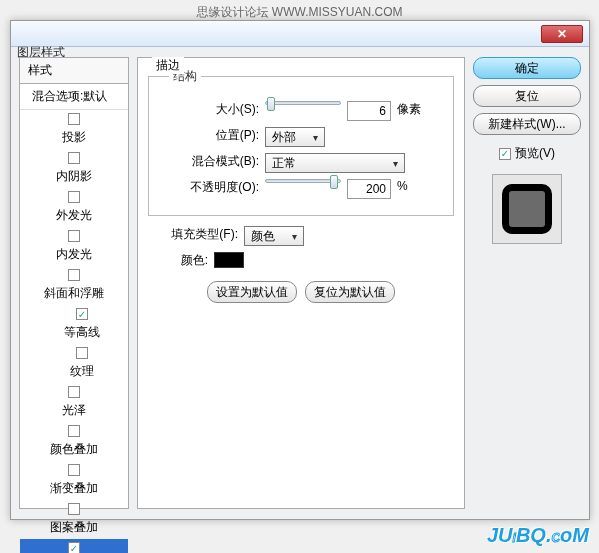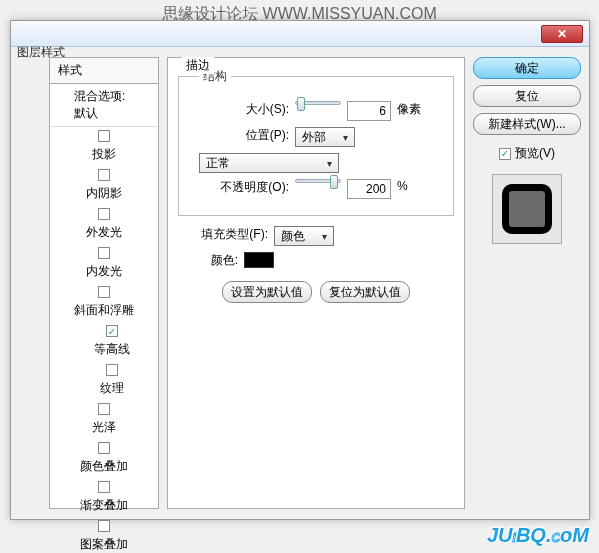--- a/index.html
+++ b/index.html
@@ -1,28 +1,28 @@
 <!DOCTYPE html>
 <html><head>
   <meta charset="utf-8">
   <style>
     * { box-sizing: border-box; font-family: "Microsoft YaHei", SimSun, sans-serif; font-size: 12px; }
     body { margin: 0; background: #f0f0f0; width: 599px; height: 553px; position: relative; }
-    .topbar { text-align: center; color: #666; padding: 4px 0; font-size: 16px; }
+    .topbar { text-align: center; color: #666; padding: 4px 0; font-size: 12px; }
     .watermark { position: absolute; right: 10px; bottom: 6px; font-family: Arial; font-weight: bold; font-style: italic; color: #1ea0e0; font-size: 20px; text-shadow: 1px 1px 0 #fff, -1px -1px 0 #fff; z-index: 100; }
     .watermark .c { color: #fff; -webkit-text-stroke: 1px #1ea0e0; }
     .dialog { position: absolute; left: 10px; top: 20px; width: 580px; height: 500px; border: 1px solid #999; background: #eef0f2; box-shadow: 0 0 8px rgba(0,0,0,0.25); }
     .titlebar { height: 26px; background: linear-gradient(#f8fbff,#dbe9f9); border-bottom: 1px solid #b0c0d8; display: flex; align-items: center; padding: 0 6px; }
     .titlebar-title { color: #2a2a2a; margin-top: 37px; }
     .titlebar-spacer { flex:1; }
     .close-btn { width: 42px; height: 18px; background: linear-gradient(#e07070,#c03030); border: 1px solid #a02020; border-radius: 2px; color: #fff; display:flex; align-items:center; justify-content:center; font-weight:bold; cursor:pointer; }
     .body { display: flex; padding: 10px 8px; height: calc(100% - 26px); gap: 8px; }
-    .styles-panel { width: 110px; border: 1px solid #aaa; background: #fff; margin-left: 30px; }
+    .styles-panel { width: 110px; border: 1px solid #aaa; background: #fff; }
     .styles-header { border-bottom: 1px solid #aaa; padding: 4px 8px; background: #f8f8f8; }
-    .styles-blend { border-bottom: 1px solid #ddd; padding: 4px 24px; background: #fff; }
+    .styles-blend { border-bottom: 1px solid #ddd; padding: 4px 12px; background: #fff; }
     .style-item { display: flex; align-items: center; gap: 4px; padding: 3px 6px; flex-direction: column; }
     .style-item.indent { padding-left: 22px; }
     .style-item.selected { background: #2f6fd0; color: #fff; }
     .cb { width: 12px; height: 12px; border: 1px solid #888; background: #fff; display: inline-flex; align-items:center; justify-content:center; font-size:10px; color:#2a6; }
     .main-panel { flex: 1; border: 1px solid #aaa; background: #fff; padding: 4px 10px; position: relative; }
     fieldset { border: 1px solid #bbb; margin: 6px 0 10px; padding: 10px 20px; }
     legend { padding: 0 4px; color: #333; }
     .panel-title { position: absolute; left: 14px; top: -1px; background: #fff; padding: 0 4px; }
     .row { display: flex; align-items: flex-start; gap: 6px; margin: 6px 0; }
     .row-label { width: 90px; text-align: right; }
@@ -123,20 +123,21 @@
           <div class="num">6</div>
           <div class="unit">像素</div>
         </div>
         <div class="row">
           <div class="row-label">位置(P):</div>
           <div class="dropdown">
               <span>外部</span>
             </div>
         </div>
         <div class="row">
+          <div class="row-label">混合模式(B):</div>
           <div class="dropdown" style="min-width:140px">
               <span>正常</span>
             </div>
         </div>
         <div class="row">
           <div class="row-label">不透明度(O):</div>
           <div class="slider">
               <div class="slider-thumb" style="left:calc(100% - 10px)"></div>
             </div>
           <div class="num">200</div>

